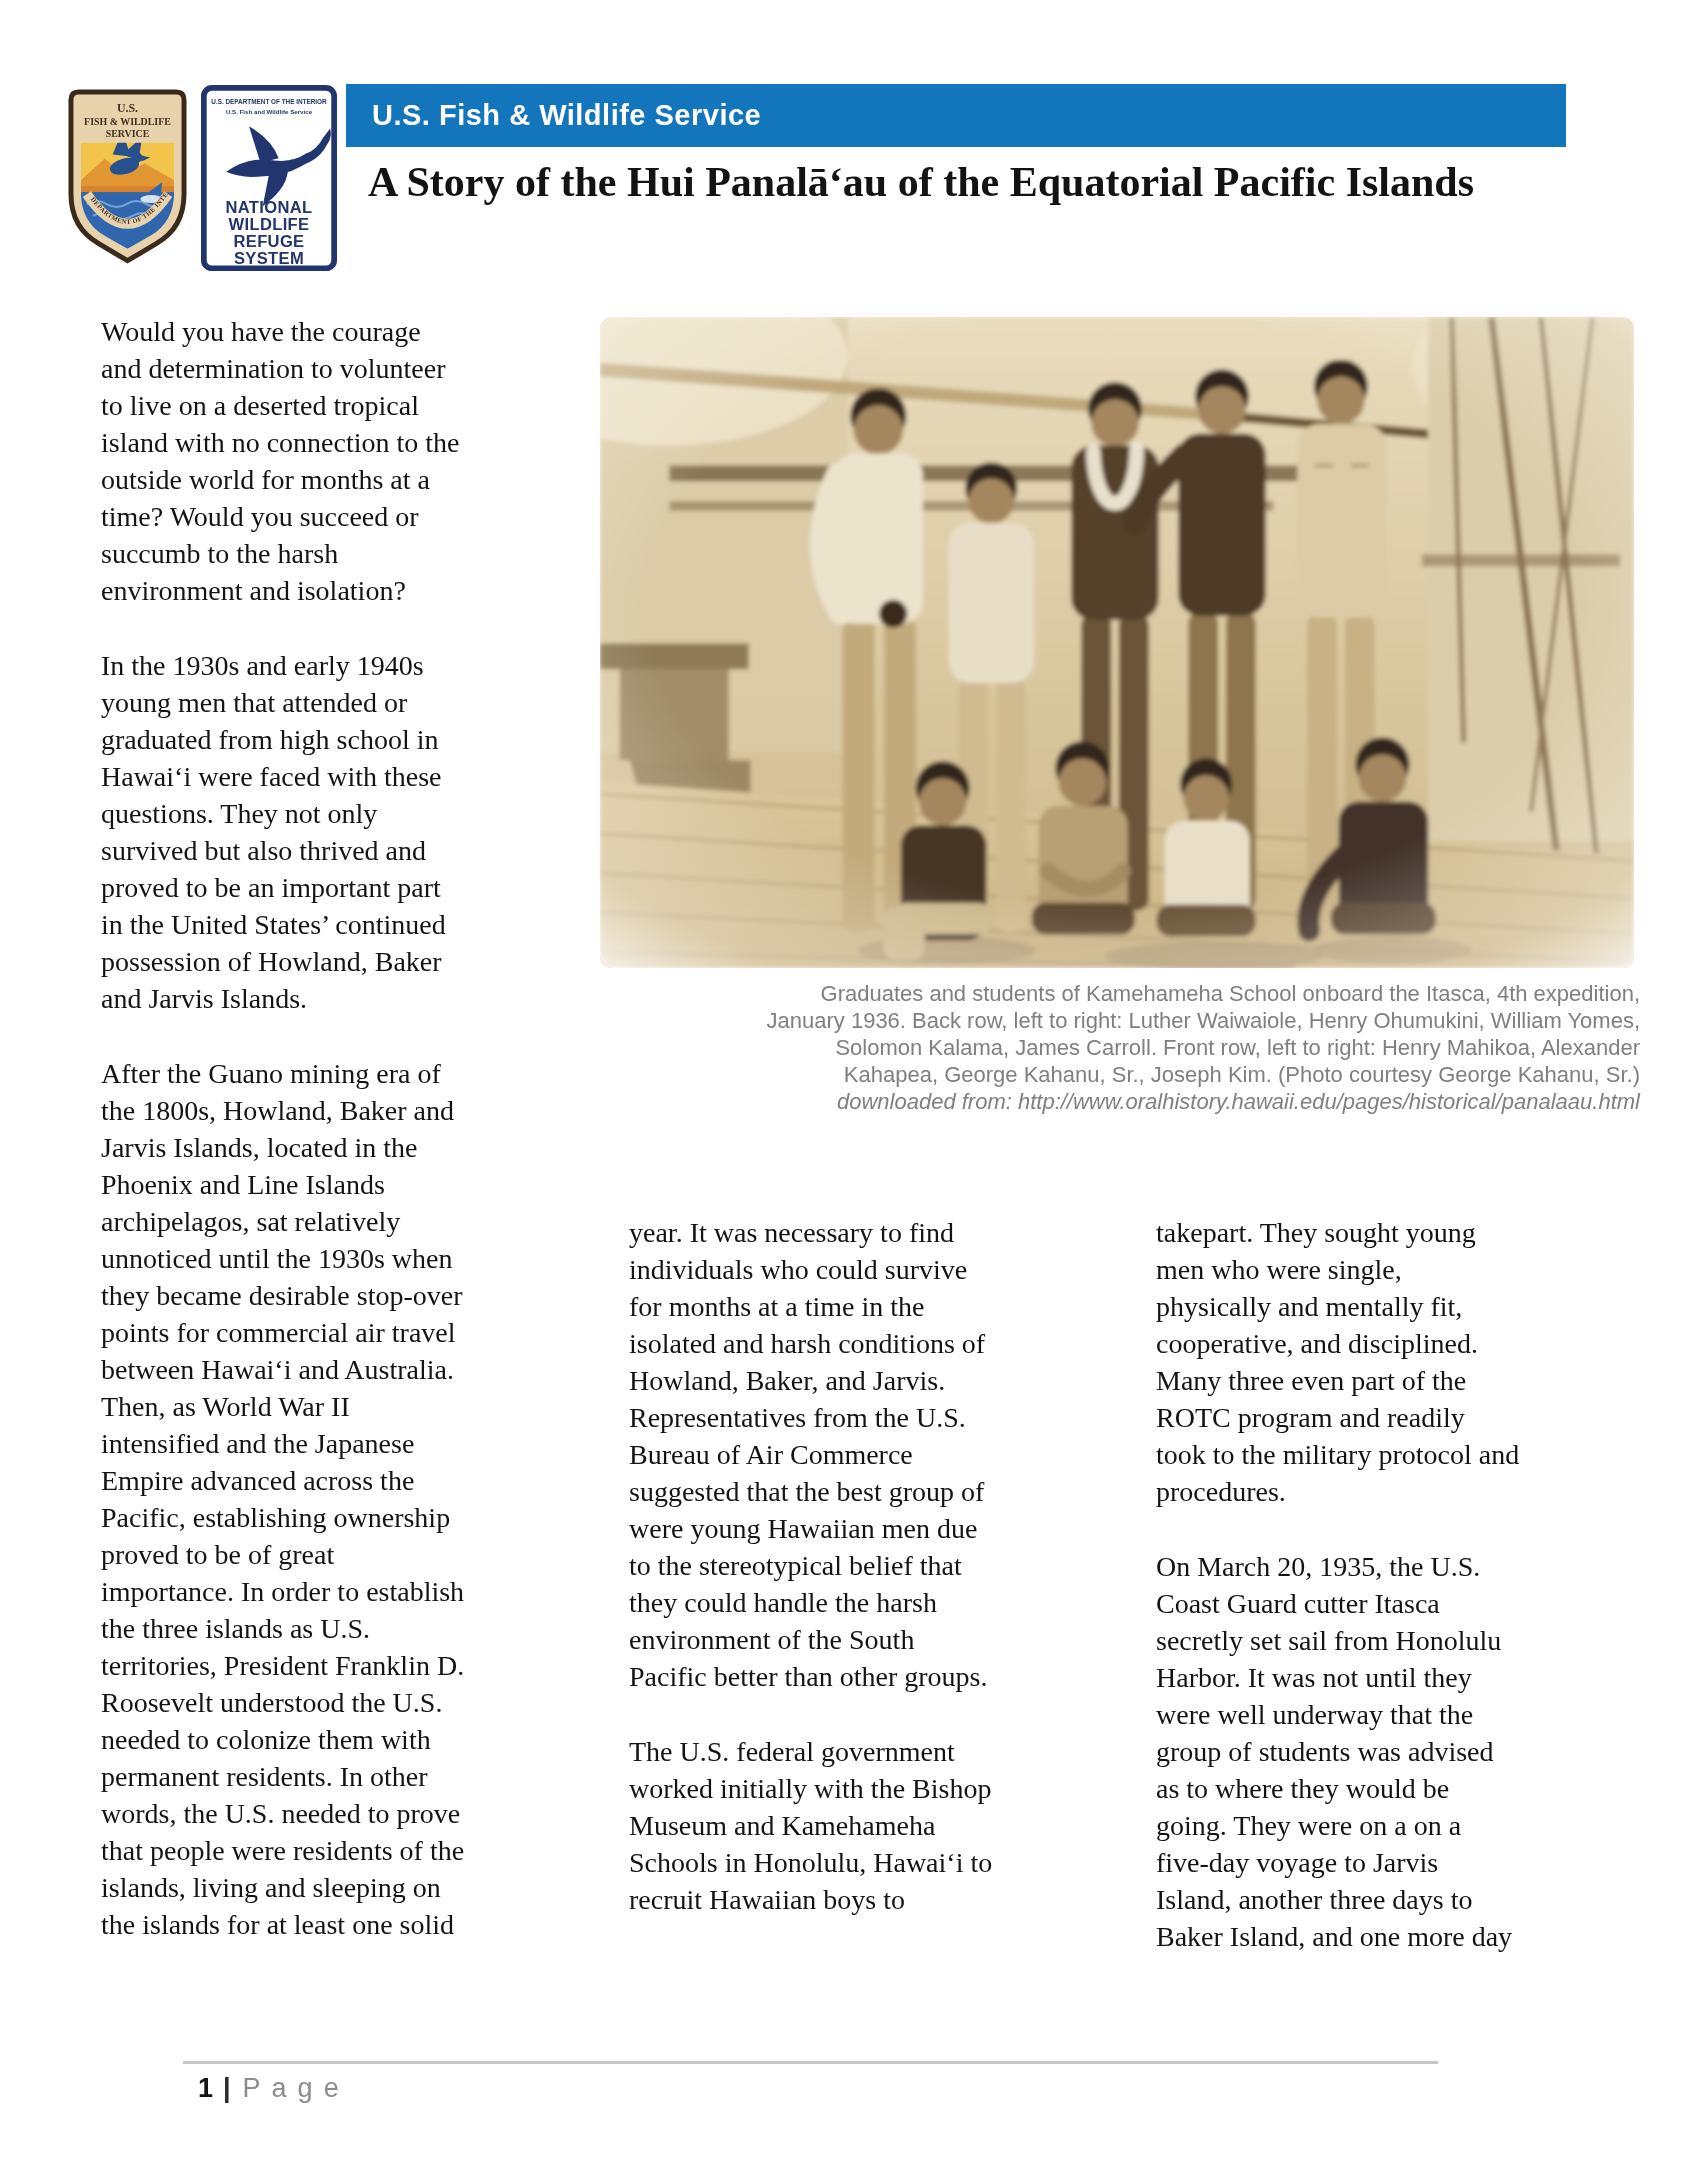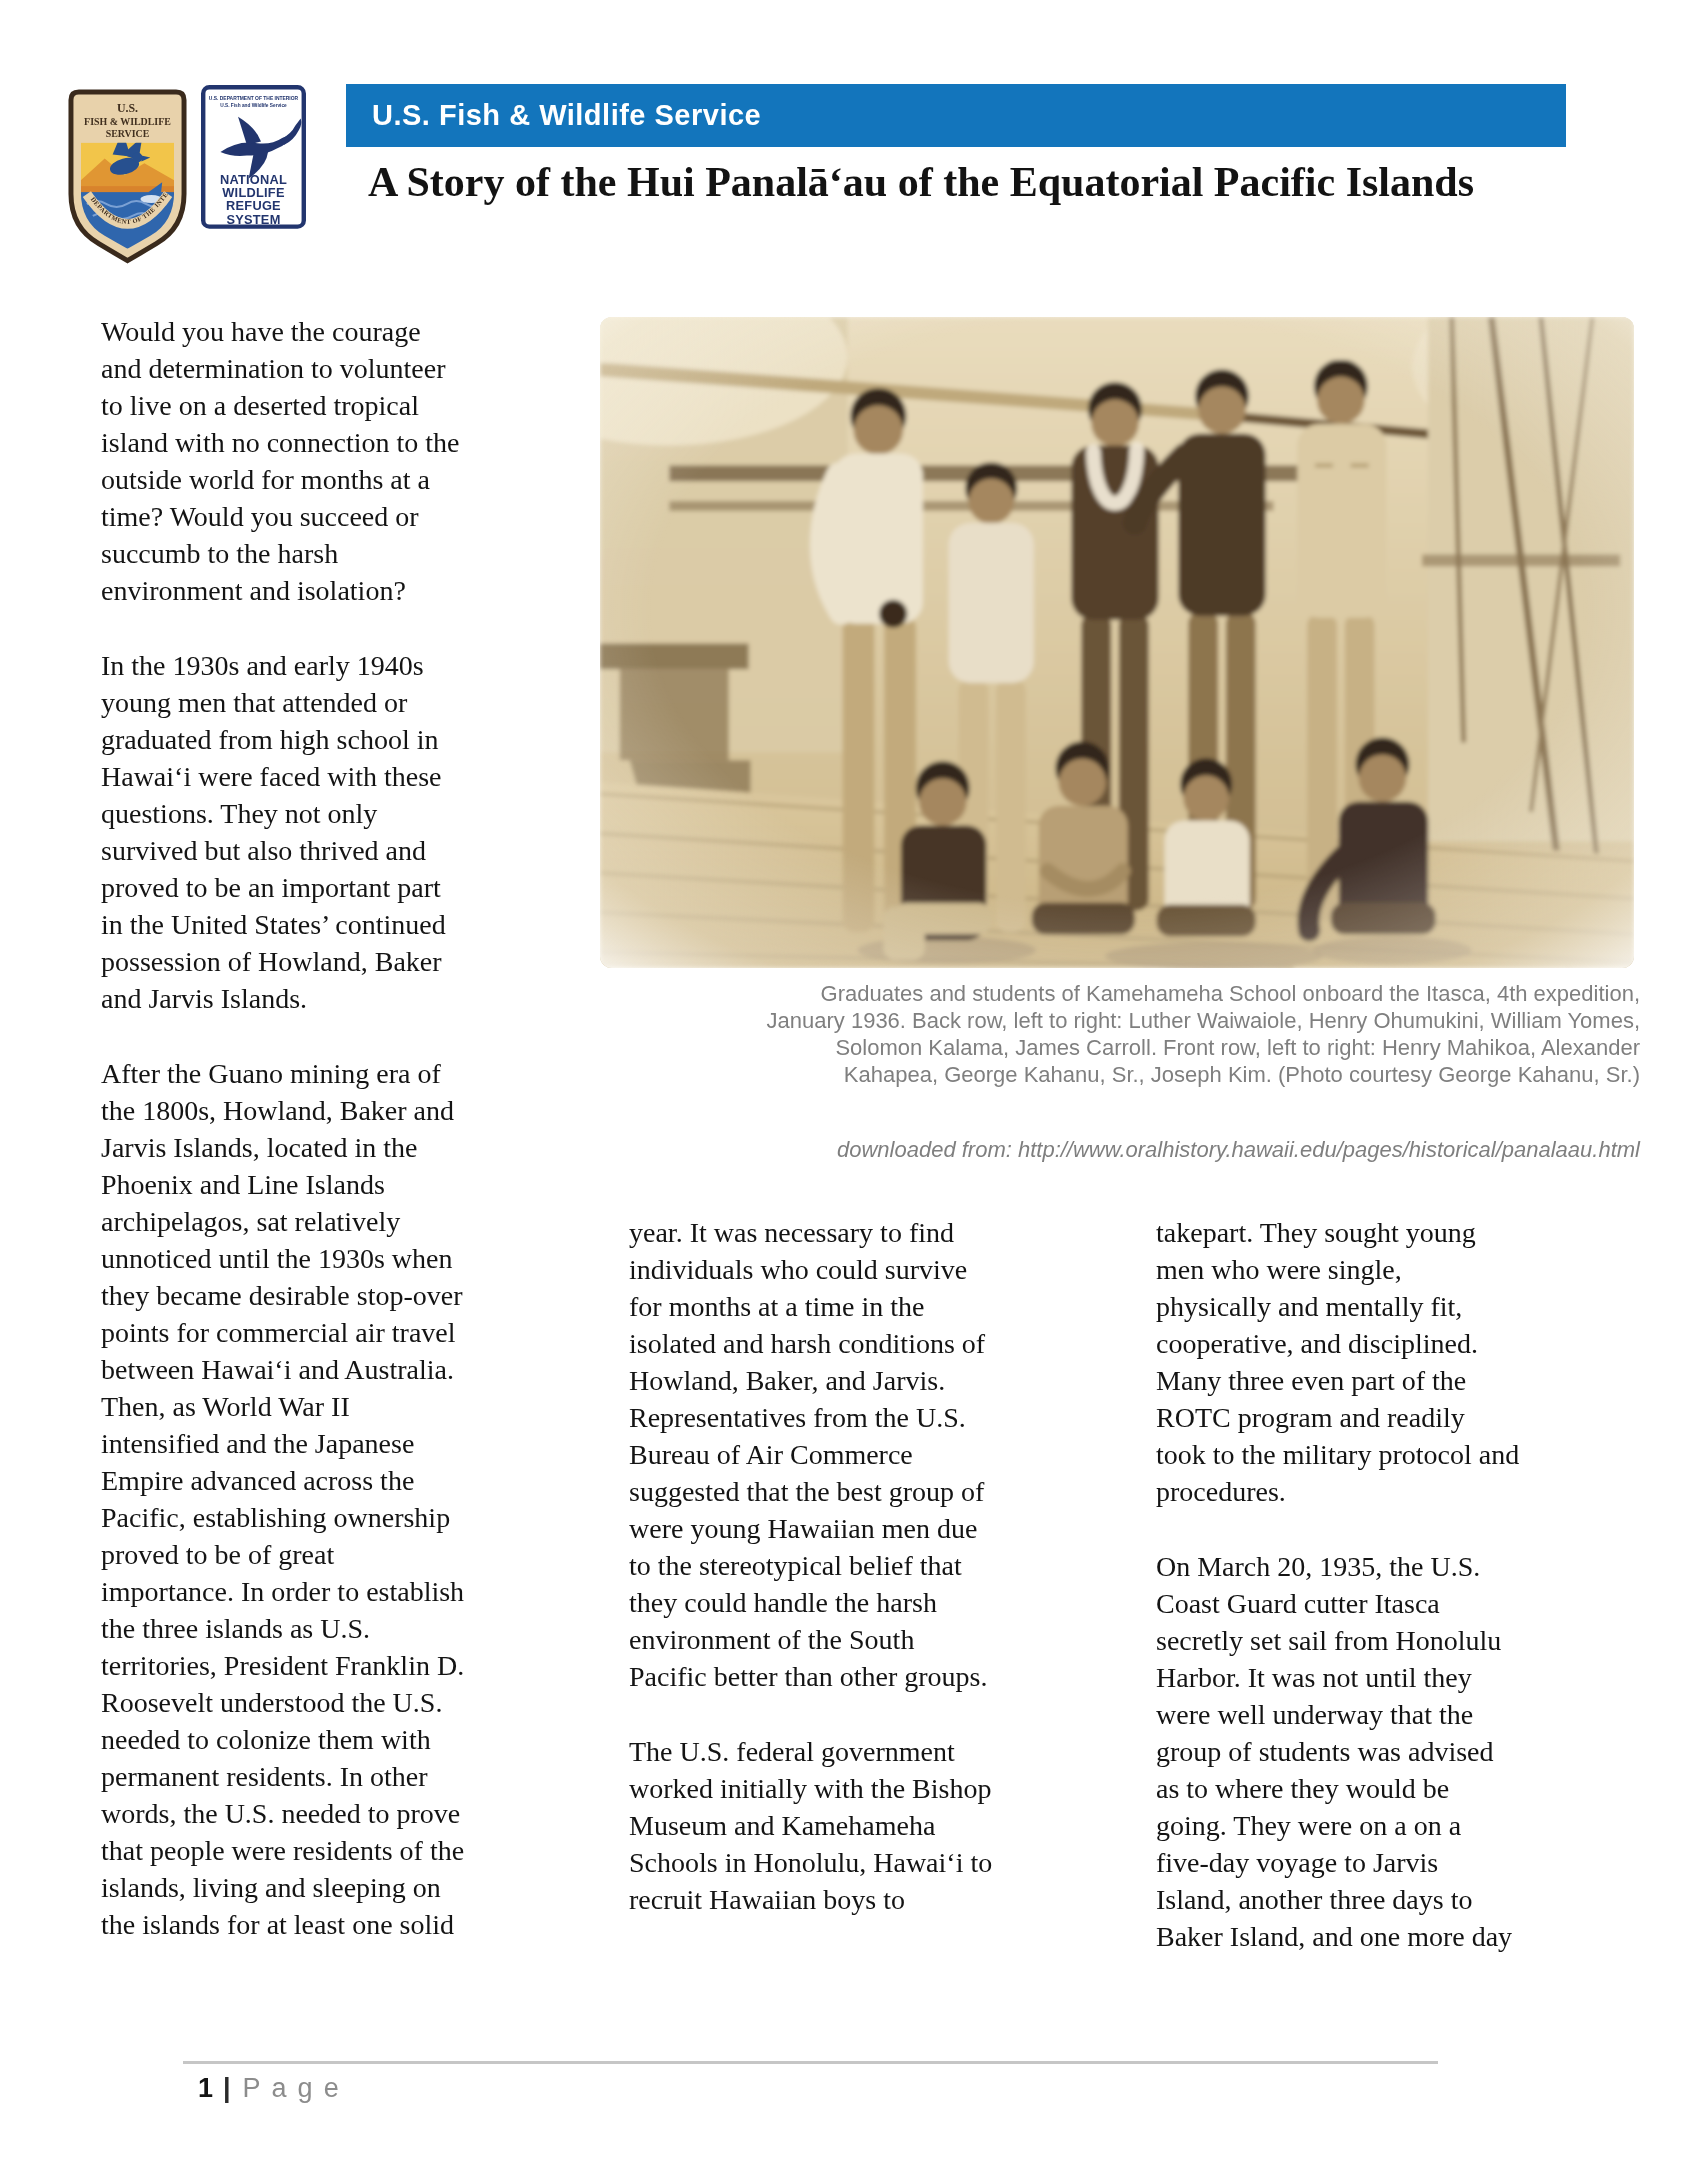--- a/index.html
+++ b/index.html
@@ -1,21 +1,21 @@
 <!DOCTYPE html>
 <html style="--banner-blue: #1375bc; --navy: #22356e; --shield-brown: #3a2a1c; --caption-gray: #7f7f7f; --footer-gray: #8c8c8c; --rule-gray: #c6c6c6; --text-black: #141414;"><head>
 <meta charset="utf-8">
 <style>
   html,body{margin:0;padding:0;background:#ffffff;}
   .page{position:relative;width:1683px;height:2178px;background:#ffffff;overflow:hidden;
         font-family:"Liberation Serif", serif;color:var(--text-black,#141414);}
 
   
   .fws-shield{position:absolute;left:67px;top:87px;width:121px;height:181px;}
-  .nwrs-badge{position:absolute;left:201px;top:85px;width:105px;height:161px;}
+  .nwrs-badge{position:absolute;left:201px;top:85px;width:136px;height:161px;}
   .banner{position:absolute;left:346px;top:84px;width:1220px;height:63px;
           background:var(--banner-blue,#1375bc);display:flex;align-items:center;}
   .banner span{padding-left:26px;color:#ffffff;font-family:"Liberation Sans",sans-serif;
           font-weight:bold;font-size:29px;letter-spacing:0.5px;}
   h1.title{position:absolute;left:368px;top:158px;margin:0;font-size:42px;font-weight:bold;
           font-family:"Liberation Serif",serif;color:#131313;white-space:nowrap;}
 
   
   .col{position:absolute;font-size:28px;}
   .col .para{margin:0 0 38px 0;}
@@ -27,21 +27,21 @@
   
   .photo{position:absolute;left:600px;top:317px;width:1034px;height:651px;margin:0;
          border-radius:12px;overflow:hidden;background:#d8c9a6;
          box-shadow:inset 0 0 89px 42px rgba(255,255,255,0.88);}
   .photo svg{display:block;width:100%;height:100%;}
 
   .caption{position:absolute;left:600px;top:980px;width:1040px;
            font-family:"Liberation Sans",sans-serif;color:var(--caption-gray,#7f7f7f);
            font-size:22px;text-align:right;}
   .caption .line{height:27px;line-height:27px;white-space:nowrap;}
-  .caption .caption-italic{height:27px;line-height:27px;font-style:italic;white-space:nowrap;margin-top:48px;}
+  .caption .caption-italic{height:27px;line-height:27px;font-style:italic;white-space:nowrap;}
 
   
   .footer-rule{position:absolute;left:183px;top:2061px;width:1255px;height:3px;
                background:var(--rule-gray,#c6c6c6);}
   .footer-text{position:absolute;left:198px;top:2073px;font-family:"Liberation Sans",sans-serif;
                font-size:27px;display:flex;align-items:baseline;}
   .footer-text .pnum{font-weight:bold;color:#141414;}
   .footer-text .psep{margin:0 12px 0 10px;color:#2a2a2a;font-weight:bold;}
   .footer-text .plabel{color:var(--footer-gray,#8c8c8c);letter-spacing:11px;}
 </style>

